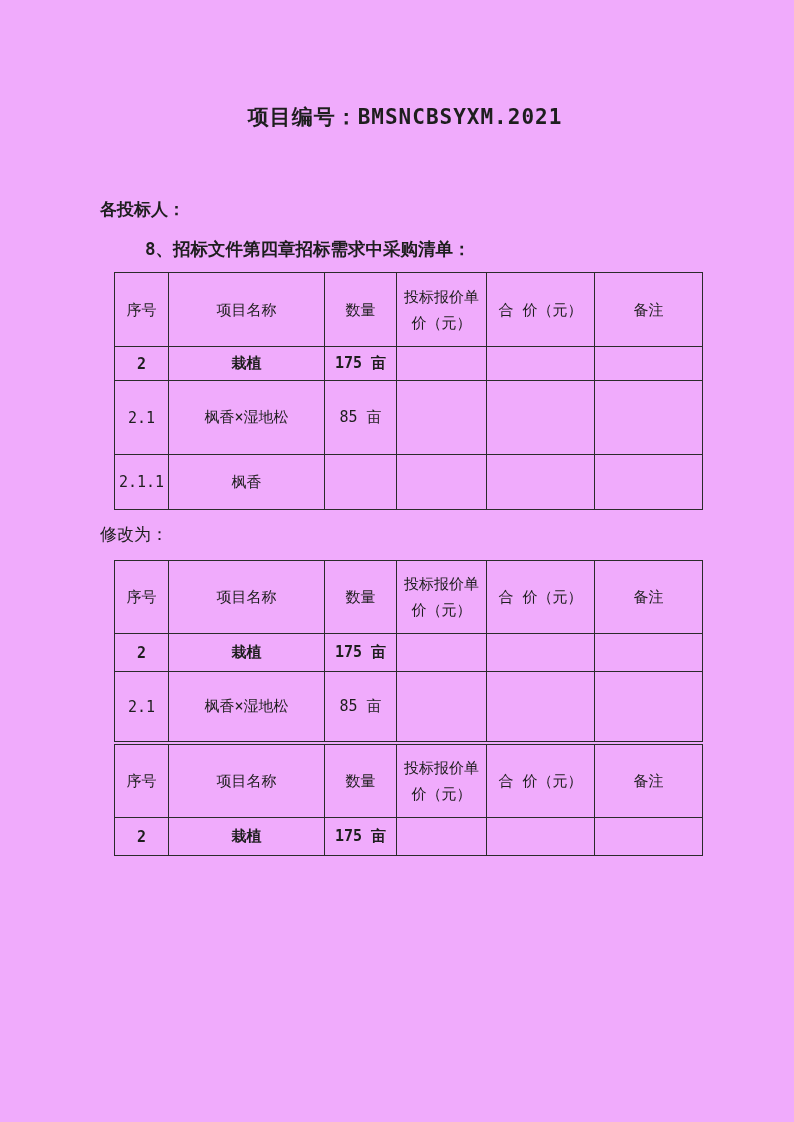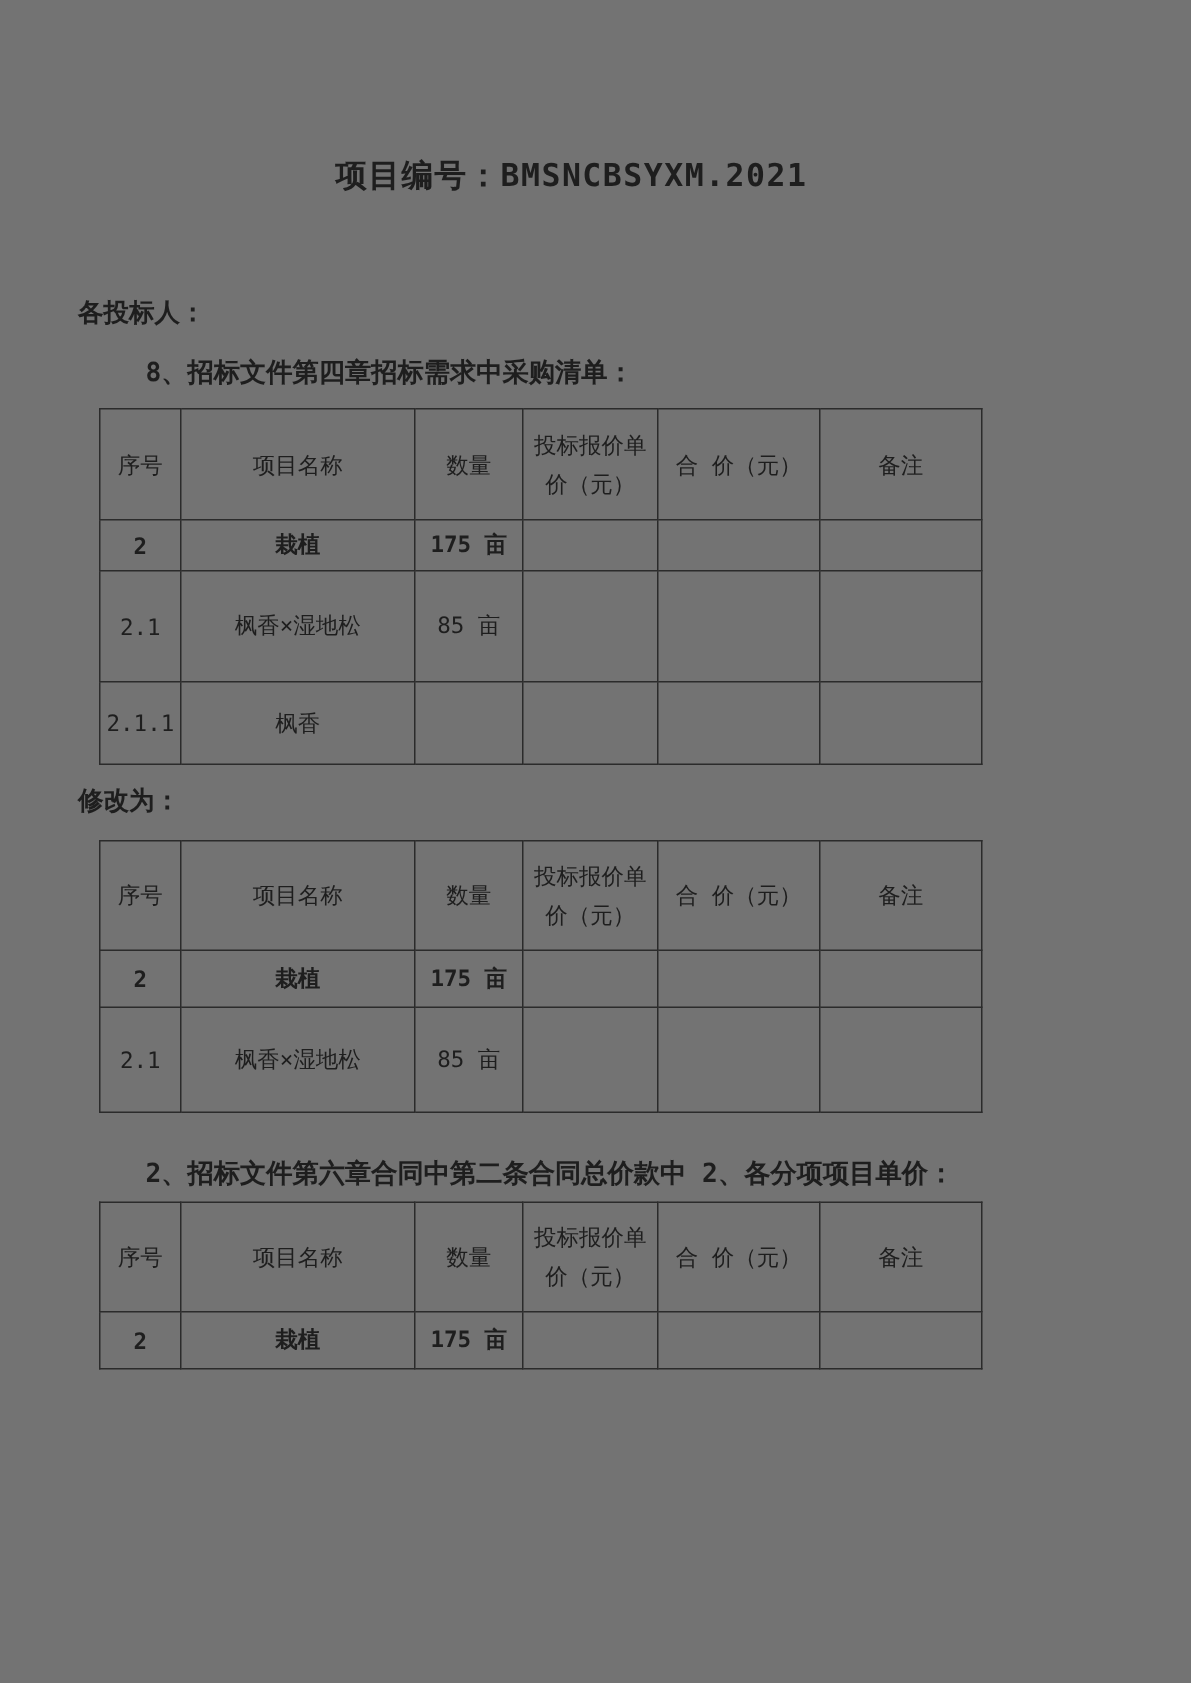--- a/index.html
+++ b/index.html
@@ -11,22 +11,22 @@
   body {
     width: 794px;
     height: 1122px;
     font-family: "DejaVu Sans Mono", "Liberation Mono", monospace;
     color: #1e1e1e;
   }
   .page {
     position: relative;
     width: 794px;
     height: 1122px;
-    padding: 103px 84px 0 52px;
-    background: #737373;
+    padding: 103px 84px 0 100px;
+    background: #f0abfc;
     overflow: hidden;
   }
   .doc-title {
     margin: 0;
     text-align: center;
     font-size: 21px;
     line-height: 28px;
     font-weight: 700;
     letter-spacing: 1px;
   }
@@ -47,21 +47,21 @@
     margin: 26px 0 0 0;
     font-size: 17.5px;
     line-height: 31px;
     font-weight: 700;
     text-indent: 45px;
   }
   .modify-label {
     margin: 12px 0 0 0;
     font-size: 17px;
     line-height: 24px;
-    font-weight: 700;
+    font-weight: 400;
   }
   table.doc-table {
     border-collapse: collapse;
     table-layout: fixed;
     width: 588px;
     margin-left: 14px;
   }
   table.t1 { margin-top: 11px; }
   table.t2 { margin-top: 14px; }
   table.t3 { margin-top: 2px; }
@@ -181,21 +181,20 @@
       <td>2.1</td>
       <td>枫香×湿地松</td>
       <td>85 亩</td>
       <td></td>
       <td></td>
       <td></td>
     </tr>
   </tbody>
     </table>
 
-  <p class="section-heading-2">2、招标文件第六章合同中第二条合同总价款中 2、各分项项目单价：</p>
 
   <table class="doc-table t3">
     <colgroup>
       <col style="width:54px">
         <col style="width:156px">
         <col style="width:72px">
       <col style="width:90px">
         <col style="width:108px">
         <col style="width:108px">
     </colgroup>

